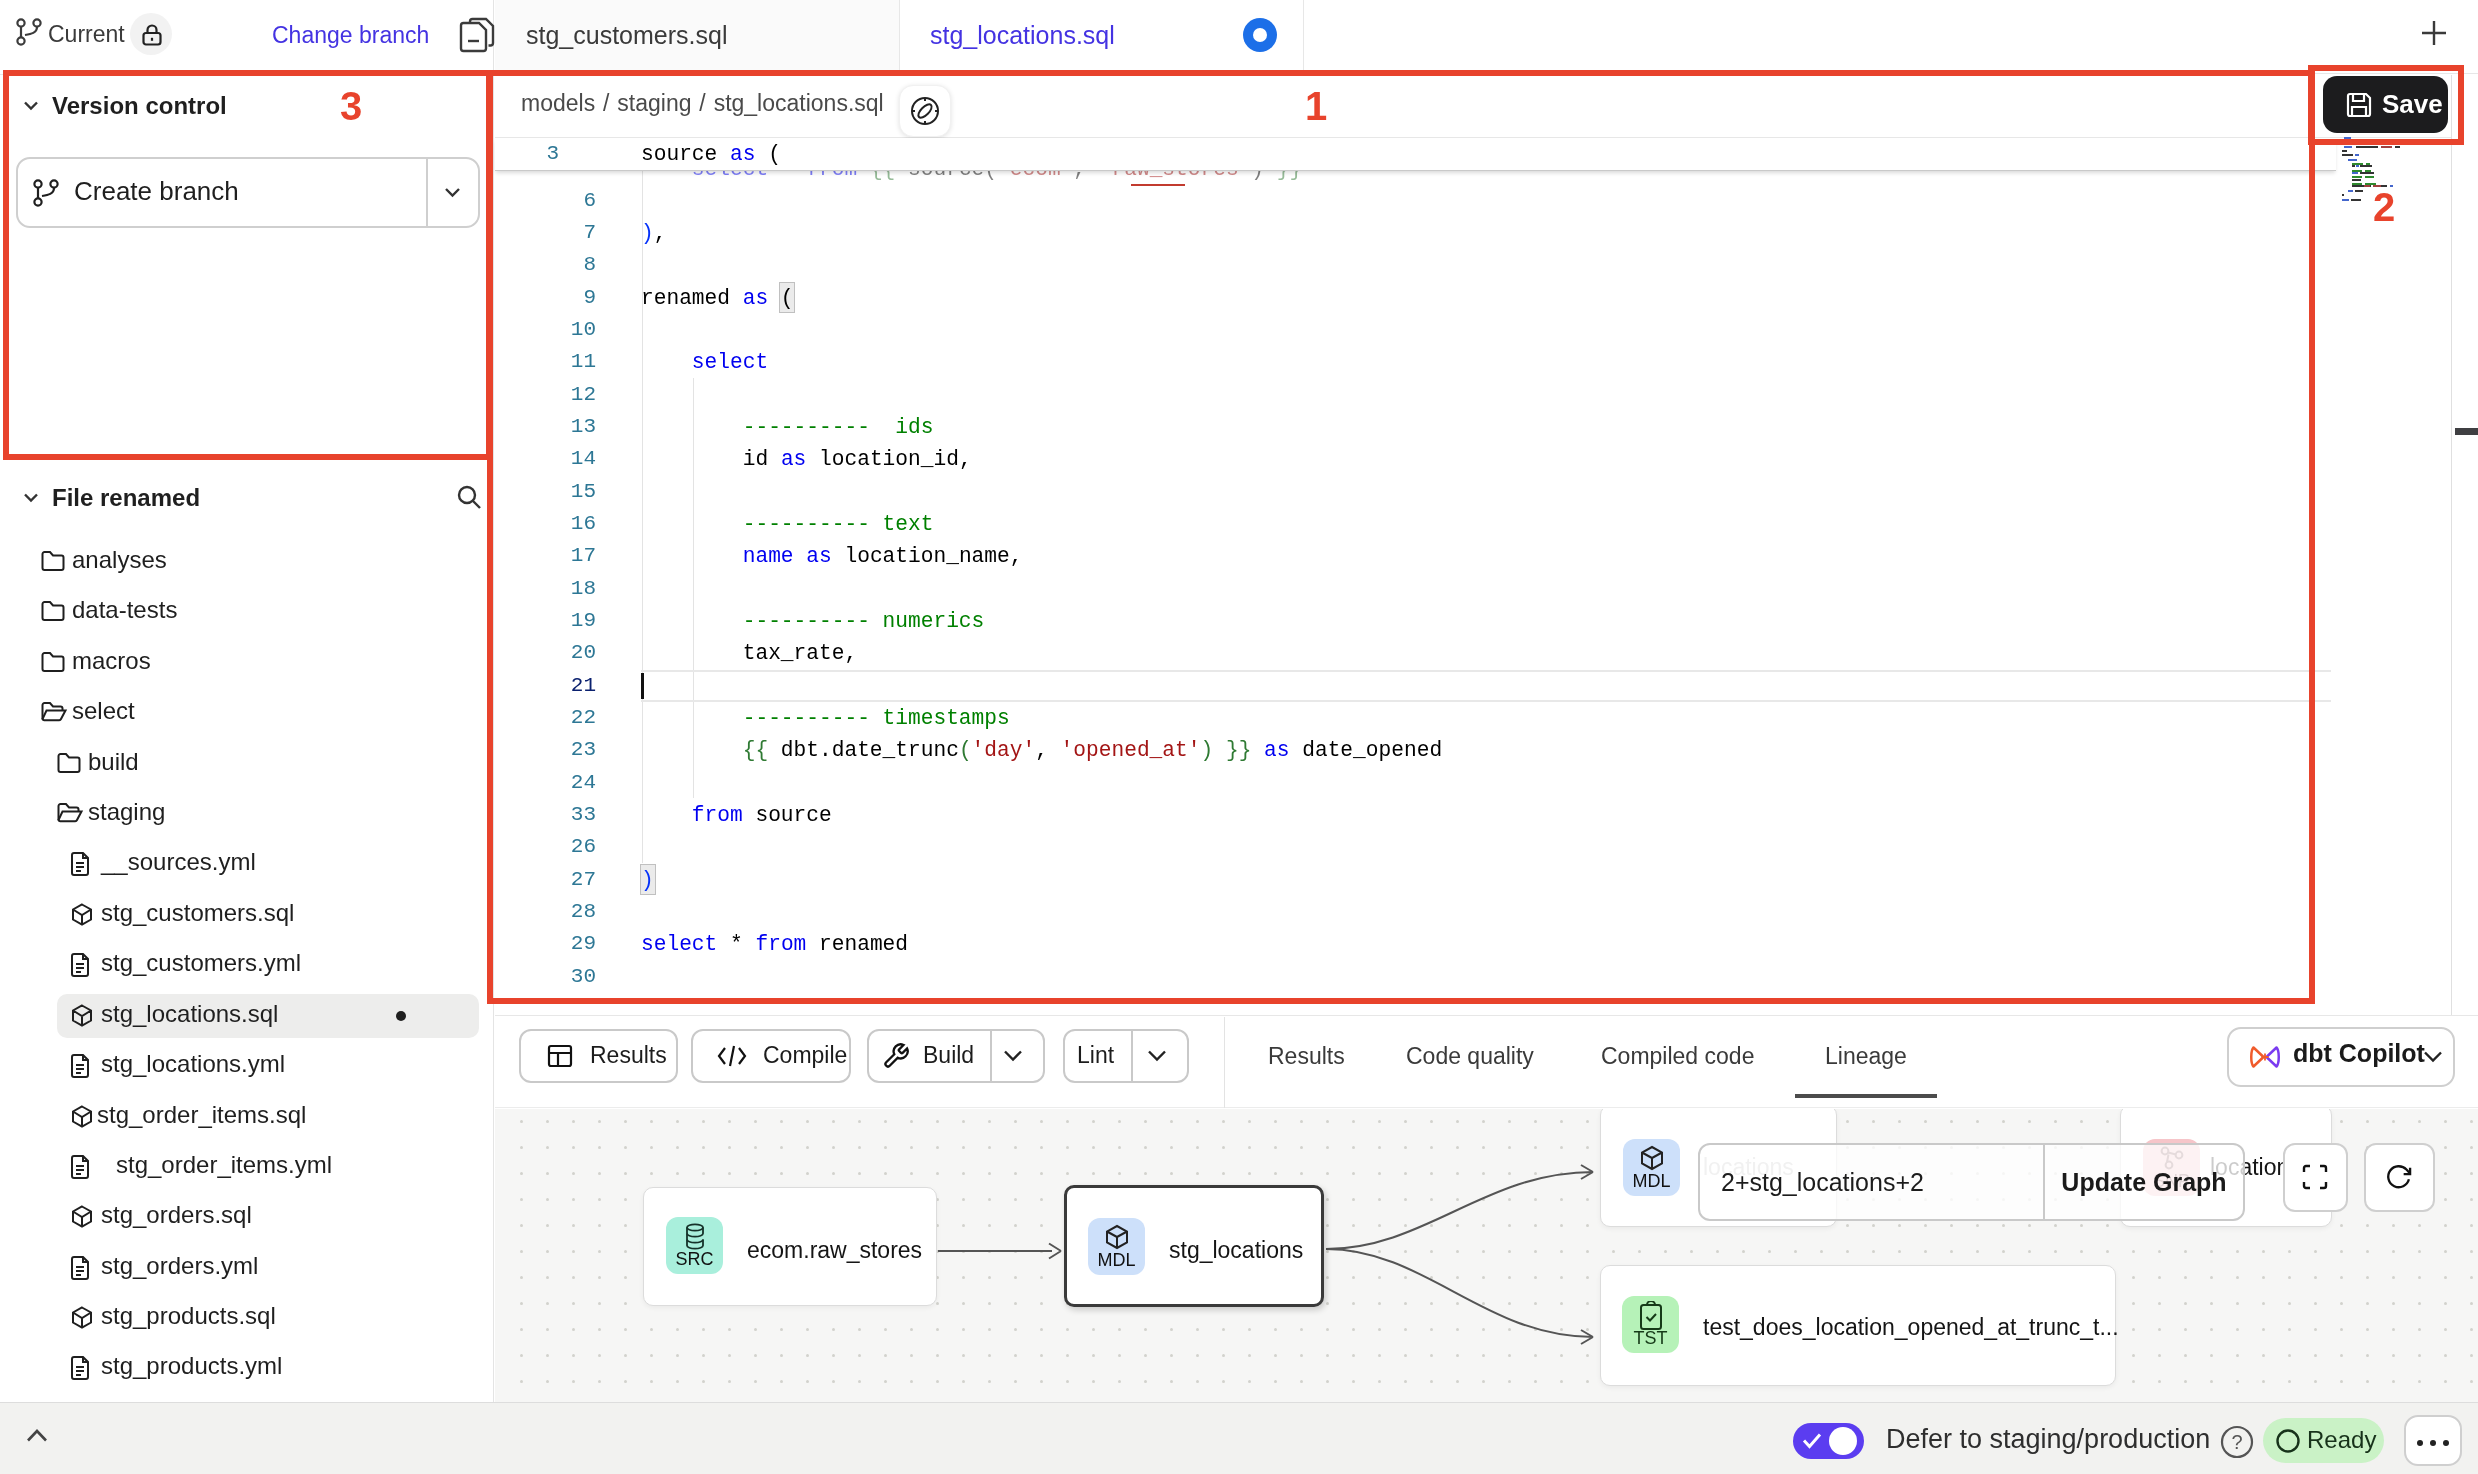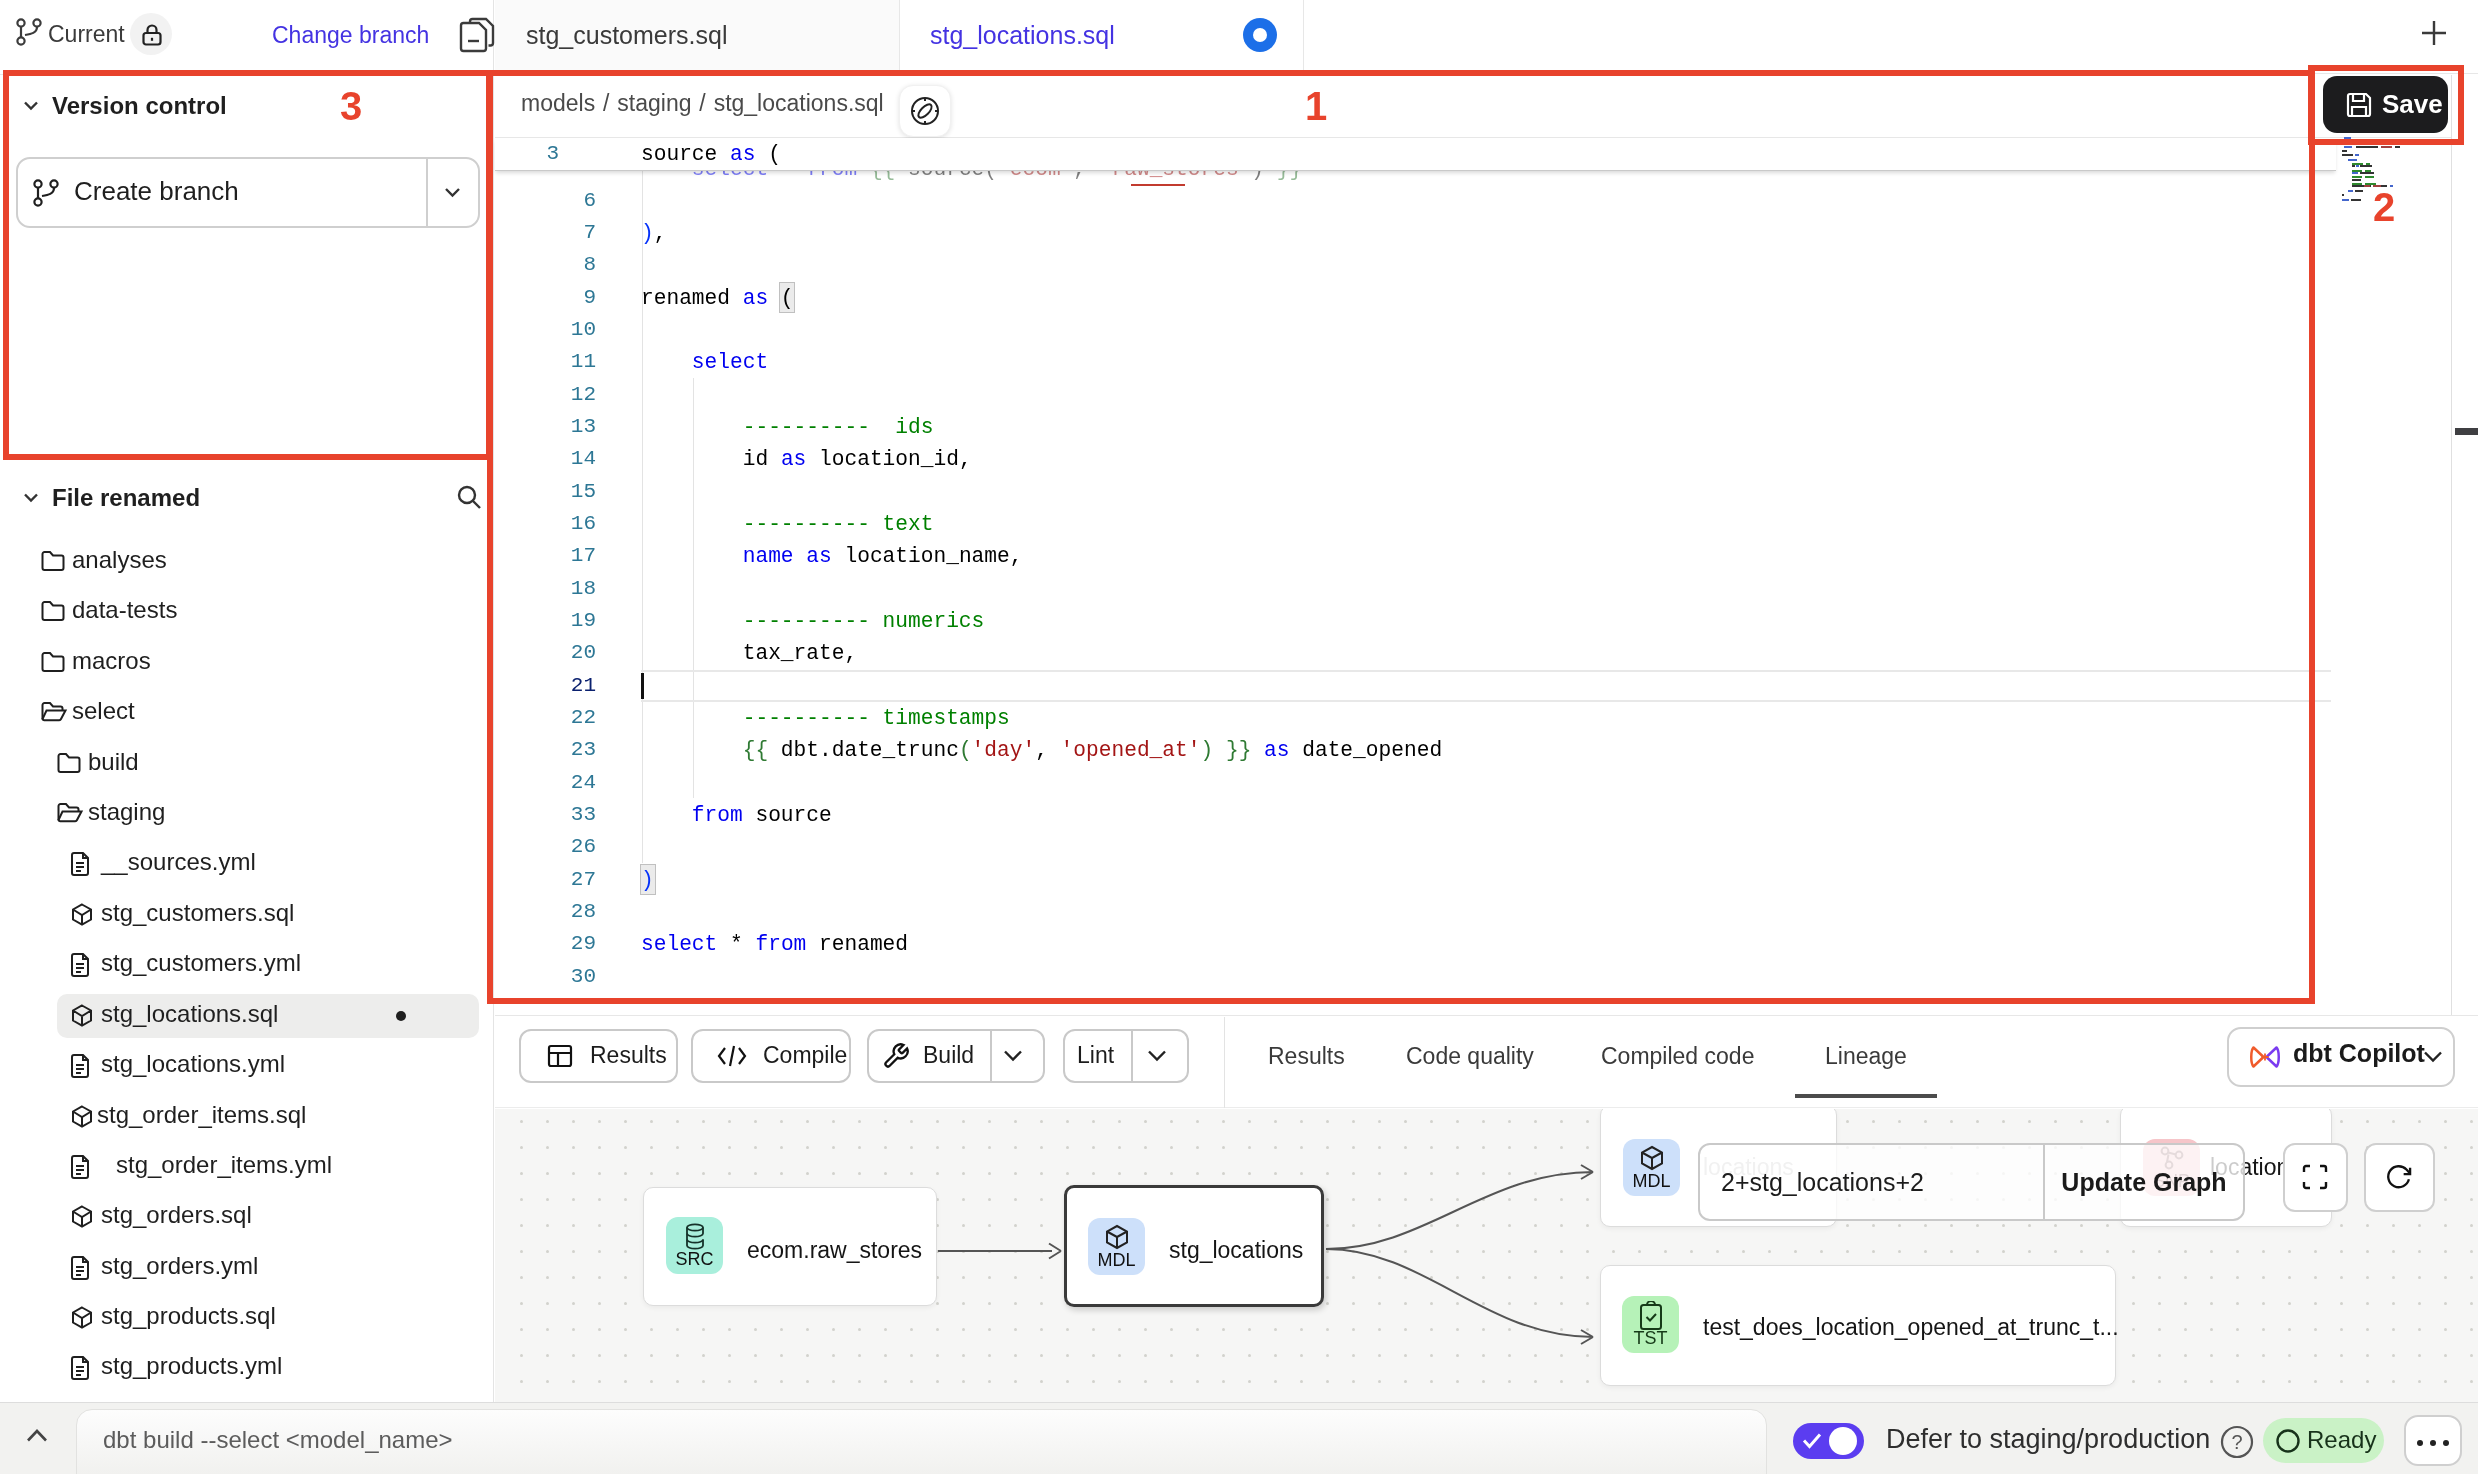--- a/index.html
+++ b/index.html
@@ -1457,23 +1457,20 @@
     <div class="abs" style="left:1869px;top:34px;width:71px;height:69px;background:#fff;border:2px solid #cfcfcf;border-radius:12px;z-index:8"></div>
     <svg class="abs" style="left:1890px;top:54px;z-index:9" width="28" height="28" viewBox="0 0 24 24">
       <g fill="none" stroke="#111" stroke-width="2">
         <path d="M21.5 4 v5.5 h-5.5"></path>
         <path d="M20.49 14 a9 9 0 1 1 -2.12-8.36 L21.5 9"></path>
       </g>
     </svg>
   </div>
 
   <div class="abs" id="botbar">
-    <div id="cmdinput">
-        <div id="cmdtxt">dbt build --select &lt;model_name&gt;</div>
-      </div>
     <svg class="abs" style="left:26px;top:25px" width="22" height="15" viewBox="0 0 22 15">
       <path d="M2 12.5 L11 3 l9 9.5" fill="none" stroke="#444" stroke-width="2.6"></path>
     </svg>
     <div id="toggle">
       <svg style="position:absolute;left:9px;top:9px" width="20" height="17" viewBox="0 0 20 17">
         <path d="M2 8.5 l5.5 6 L18 2.5" fill="none" stroke="#fff" stroke-width="3"></path>
       </svg>
       <div id="knob"></div>
     </div>
     <div id="defer">Defer to staging/production</div>

